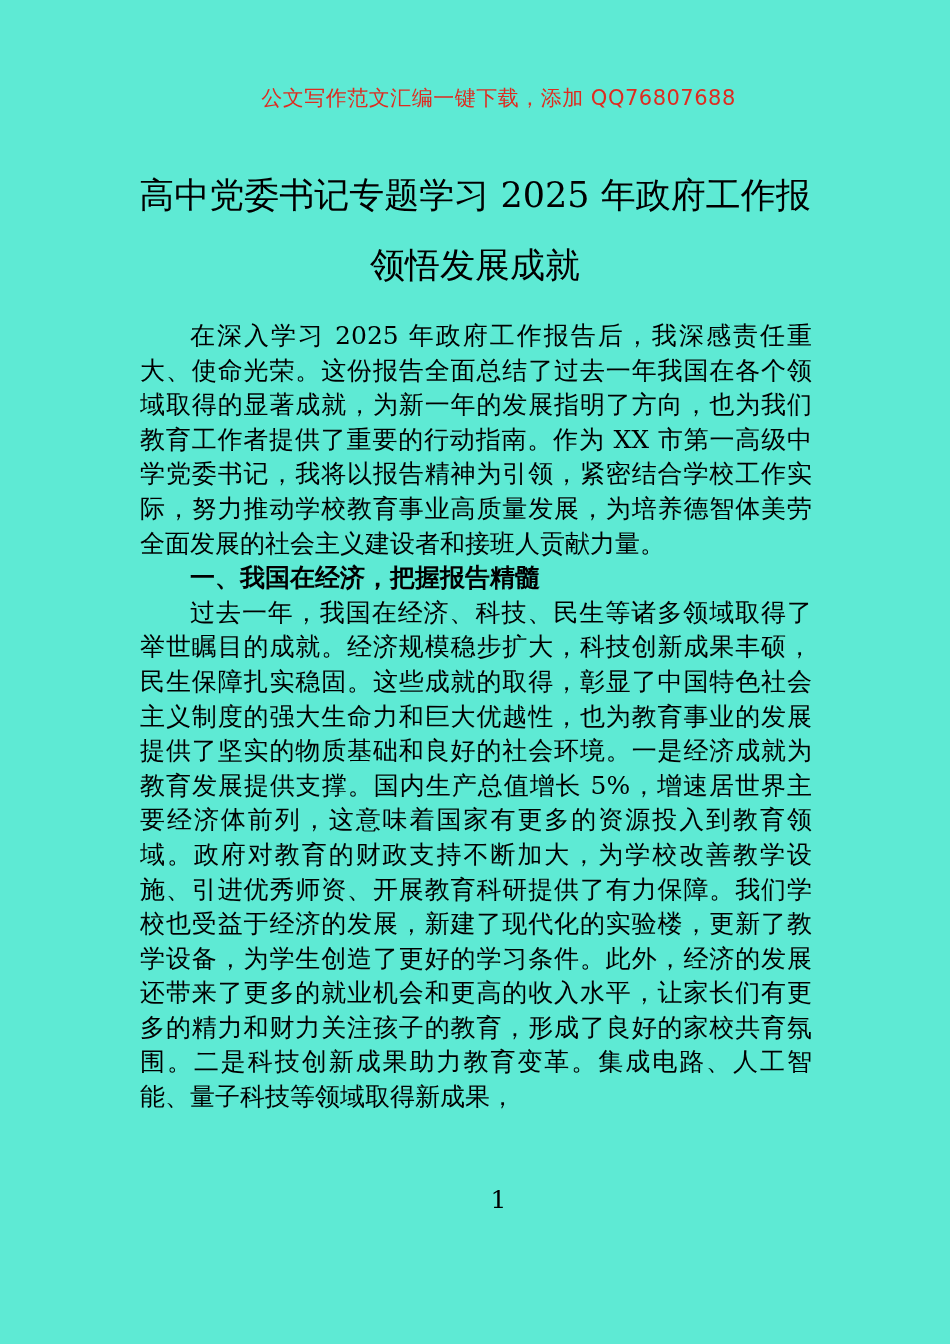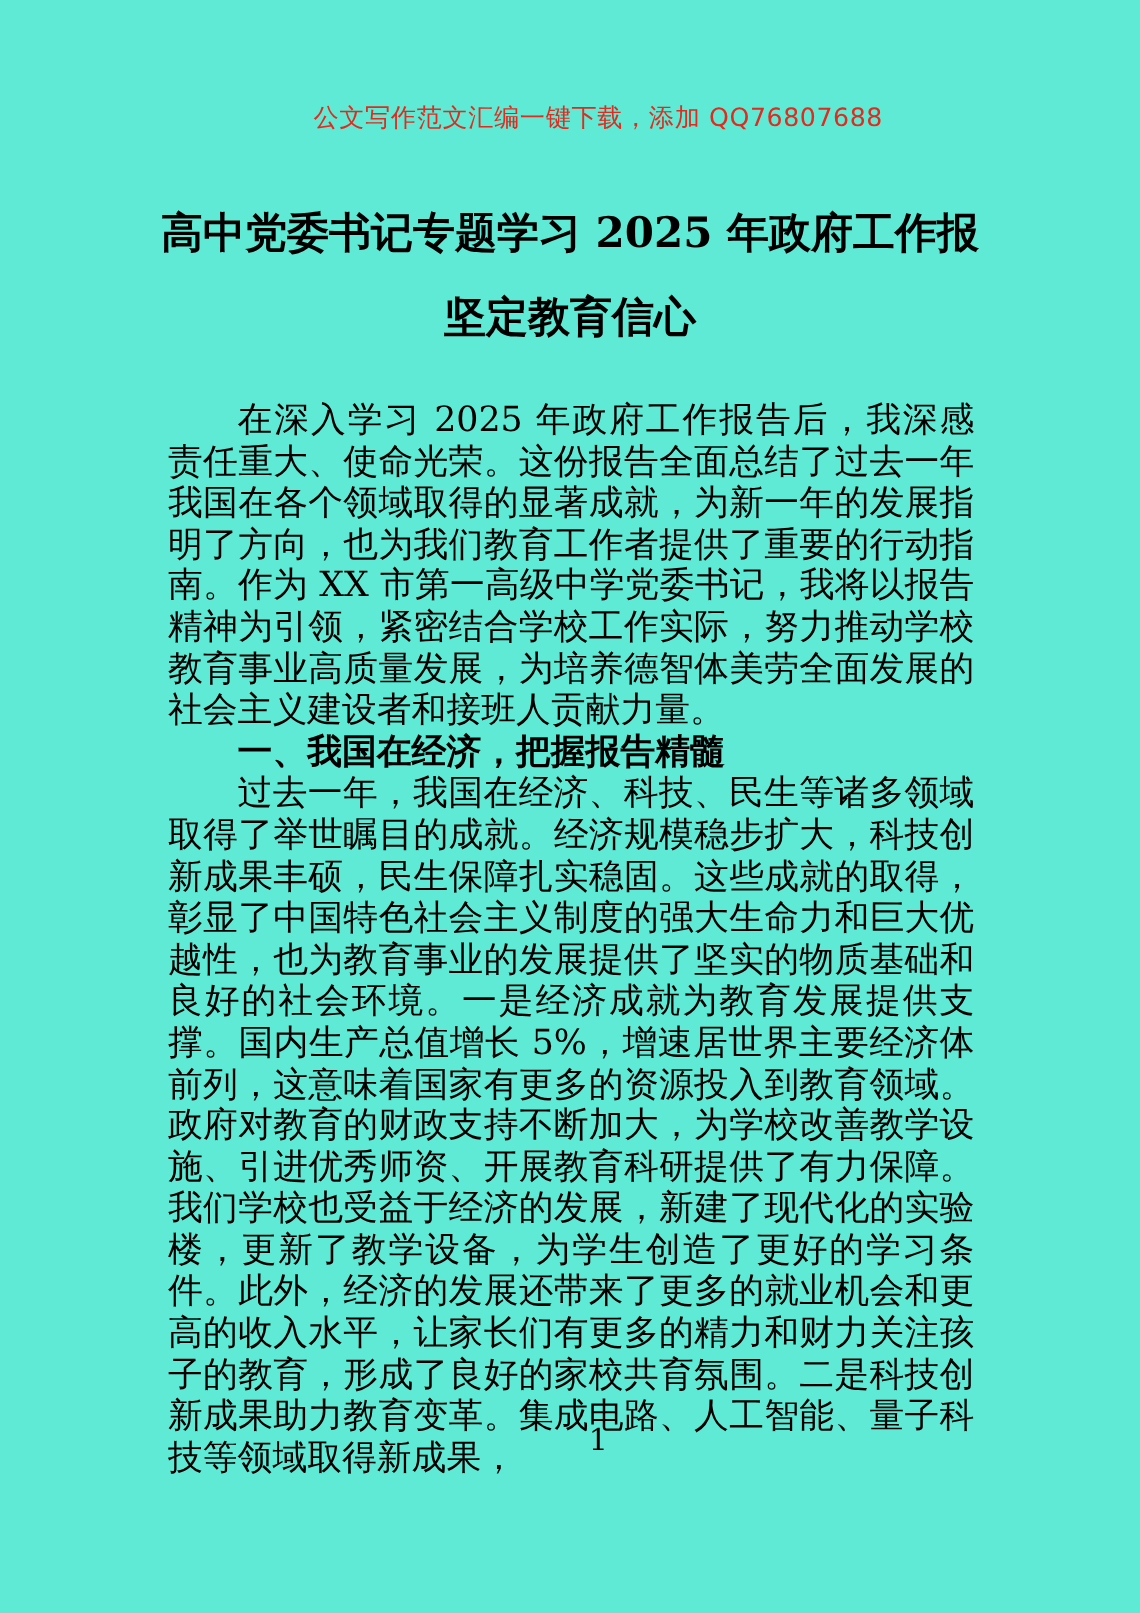--- a/index.html
+++ b/index.html
@@ -31,32 +31,32 @@
   }
   .title {
     position: absolute;
     top: 160px;
     left: 70px;
     width: 810px;
     margin: 0;
     text-align: center;
     font-size: 35px;
     line-height: 70px;
-    font-weight: 700;
+    font-weight: 400;
     color: #000000;
   }
   .title .title-line {
     display: block;
   }
   .content {
     position: absolute;
-    top: 332px;
+    top: 319px;
     left: 140px;
     width: 672px;
-    font-size: 29px;
+    font-size: 25px;
     line-height: 34.6px;
     text-align: justify;
     text-justify: inter-ideograph;
   }
   .content p {
     margin: 0;
     padding: 0;
     text-indent: 2em;
   }
   .content p.heading-1 {
@@ -78,21 +78,21 @@
 </style>
 </head>
 <body>
 
 <div class="page">
 
   <div class="notice">公文写作范文汇编一键下载，添加 QQ76807688</div>
 
   <h1 class="title">
     <span class="title-line">高中党委书记专题学习 2025 年政府工作报</span>
-    <span class="title-line">坚定教育信心</span>
+    <span class="title-line">领悟发展成就</span>
   </h1>
 
   <div class="content">
     <p class="paragraph">在深入学习 2025 年政府工作报告后，我深感责任重大、使命光荣。这份报告全面总结了过去一年我国在各个领域取得的显著成就，为新一年的发展指明了方向，也为我们教育工作者提供了重要的行动指南。作为 XX 市第一高级中学党委书记，我将以报告精神为引领，紧密结合学校工作实际，努力推动学校教育事业高质量发展，为培养德智体美劳全面发展的社会主义建设者和接班人贡献力量。</p>
     <p class="heading-1">一、我国在经济，把握报告精髓</p>
     <p class="paragraph">过去一年，我国在经济、科技、民生等诸多领域取得了举世瞩目的成就。经济规模稳步扩大，科技创新成果丰硕，民生保障扎实稳固。这些成就的取得，彰显了中国特色社会主义制度的强大生命力和巨大优越性，也为教育事业的发展提供了坚实的物质基础和良好的社会环境。一是经济成就为教育发展提供支撑。国内生产总值增长 5%，增速居世界主要经济体前列，这意味着国家有更多的资源投入到教育领域。政府对教育的财政支持不断加大，为学校改善教学设施、引进优秀师资、开展教育科研提供了有力保障。我们学校也受益于经济的发展，新建了现代化的实验楼，更新了教学设备，为学生创造了更好的学习条件。此外，经济的发展还带来了更多的就业机会和更高的收入水平，让家长们有更多的精力和财力关注孩子的教育，形成了良好的家校共育氛围。二是科技创新成果助力教育变革。集成电路、人工智能、量子科技等领域取得新成果，</p>
   </div>
 
   <div class="pagenum">1</div>
 

